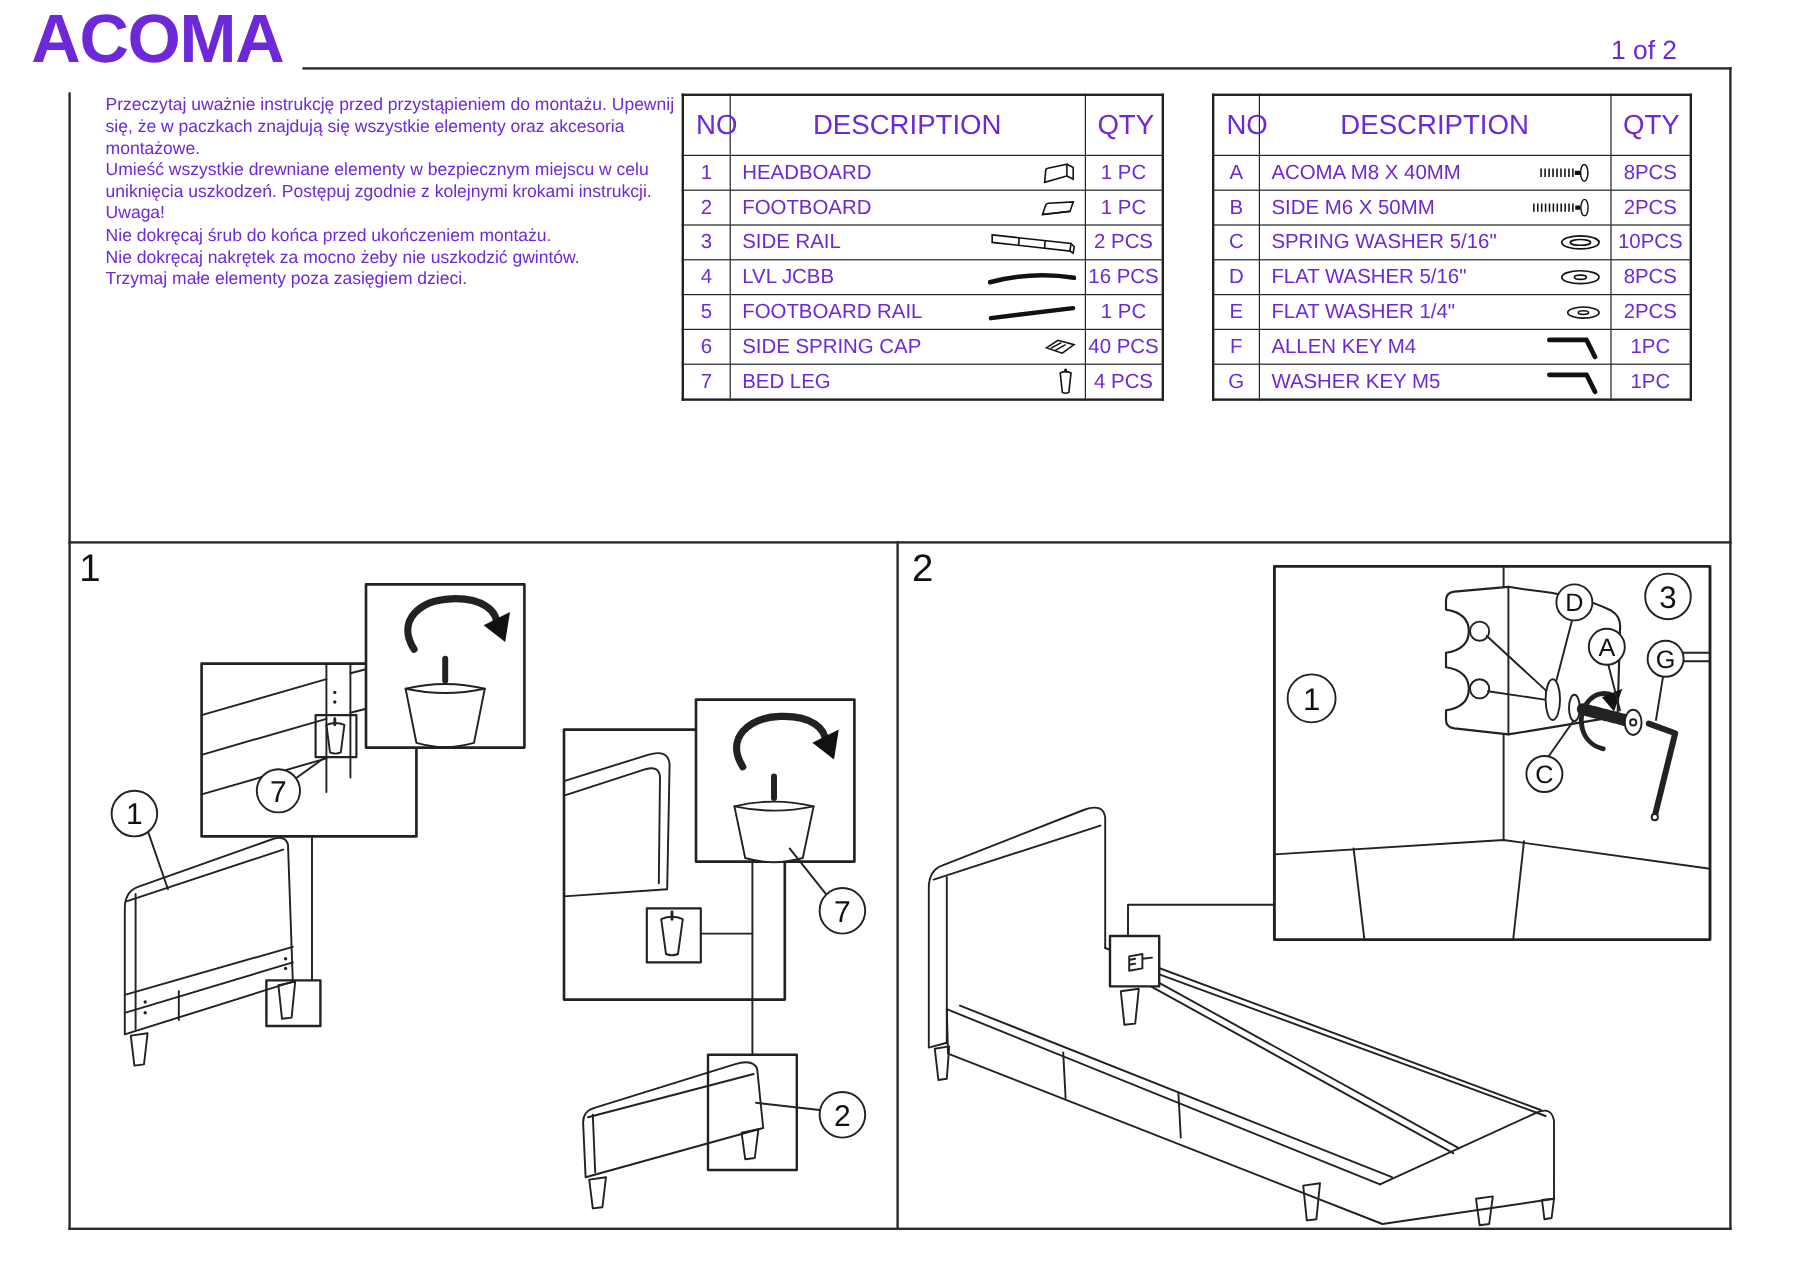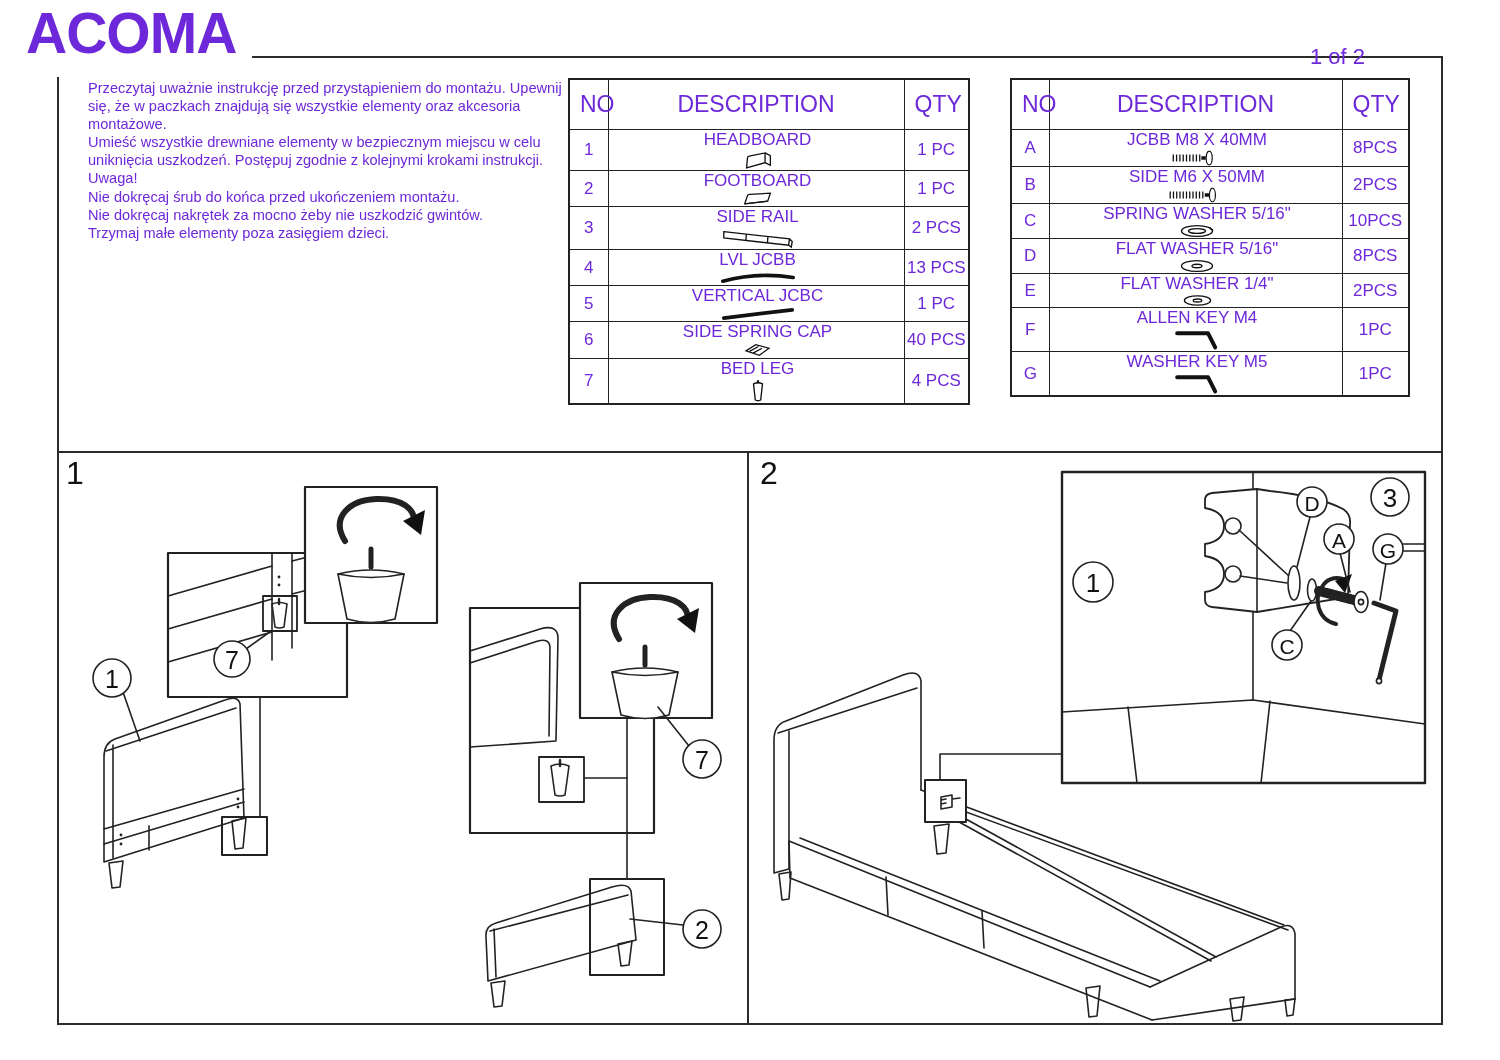--- a/index.html
+++ b/index.html
@@ -4,29 +4,29 @@
 <style>
   html,body{margin:0;padding:0;background:#e8e8e8;}
   .sheet{
     position:relative;width:1500px;height:1060px;background:#ffffff;
     font-family:"Liberation Sans","DejaVu Sans",sans-serif;color:#6d28d9;
     overflow:hidden;
   }
   .abs{position:absolute;}
   .hline,.vline{position:absolute;background:#2b2b2b;}
   #title{left:26px;top:0px;font-size:57px;font-weight:bold;letter-spacing:-1px;white-space:nowrap;}
-  #pagenum{left:1310px;top:44px;width:120px;text-align:left;font-size:22px;}
+  #pagenum{left:1310px;top:29px;width:120px;text-align:center;font-size:22px;}
   #intro{left:88px;top:79px;width:480px;font-size:14.6px;line-height:18.1px;white-space:pre-line;}
   table.parts{position:absolute;border-collapse:collapse;table-layout:fixed;background:#fff;}
   table.parts,table.parts td,table.parts th{border:1.6px solid #222;}
   table.parts{border-width:2.2px;}
   table.parts th{font-weight:normal;font-size:23px;text-align:center;height:29px;padding:10px;}
   table.parts td{font-size:17px;height:28px;padding:0;}
   td.no,td.qty{text-align:center;}
-  td.desc .wrap{display:flex;align-items:center;justify-content:space-between;padding:0 7px 0 10px;flex-direction:column;}
+  td.desc .wrap{display:flex;align-items:center;justify-content:space-between;padding:0 7px 0 10px;}
   td.desc svg{flex:0 0 auto;display:block;}
   svg text{font-family:"Liberation Sans","DejaVu Sans",sans-serif;fill:#111;}
   .panel{position:absolute;}
 </style>
 </head>
 <body>
 
 <div class="sheet">
 
   <div class="hline" style="left:252px;top:56px;width:1191px;height:2px;"></div>
@@ -176,27 +176,27 @@
       <tr>
         <td class="no">4</td>
         <td class="desc">
             <div class="wrap">
               <span>LVL JCBB</span>
               <svg width="74" height="15" viewBox="0 0 80 16">
                 <use href="#sym-slat"></use>
               </svg>
             </div>
           </td>
-        <td class="qty">13 PCS</td>
+        <td class="qty">16 PCS</td>
       </tr>
       <tr>
         <td class="no">5</td>
         <td class="desc">
             <div class="wrap">
-              <span>VERTICAL JCBC</span>
+              <span>FOOTBOARD RAIL</span>
               <svg width="74" height="15" viewBox="0 0 80 16">
                 <use href="#sym-vrail"></use>
               </svg>
             </div>
           </td>
         <td class="qty">1 PC</td>
       </tr>
       <tr>
         <td class="no">6</td>
         <td class="desc">
@@ -235,21 +235,21 @@
         <th>NO</th>
         <th>DESCRIPTION</th>
         <th>QTY</th>
       </tr>
     </thead>
     <tbody>
       <tr>
         <td class="no">A</td>
         <td class="desc">
             <div class="wrap">
-              <span>JCBB M8 X 40MM</span>
+              <span>ACOMA M8 X 40MM</span>
               <svg width="54" height="16" viewBox="0 0 62 18">
                 <use href="#sym-bolt8"></use>
               </svg>
             </div>
           </td>
         <td class="qty">8PCS</td>
       </tr>
       <tr>
         <td class="no">B</td>
         <td class="desc">

